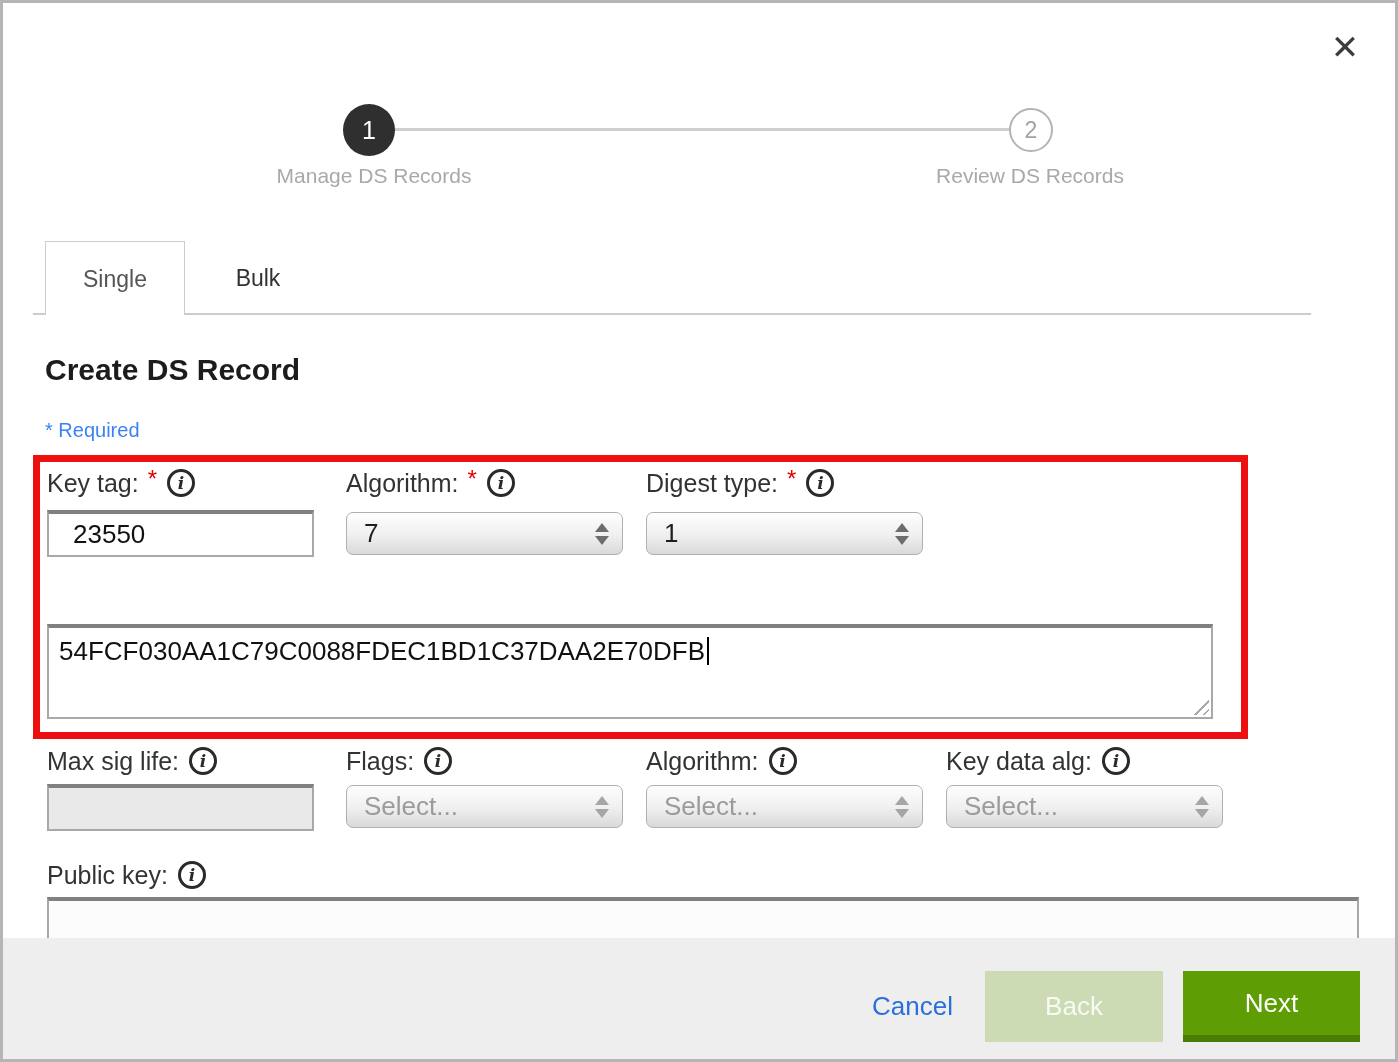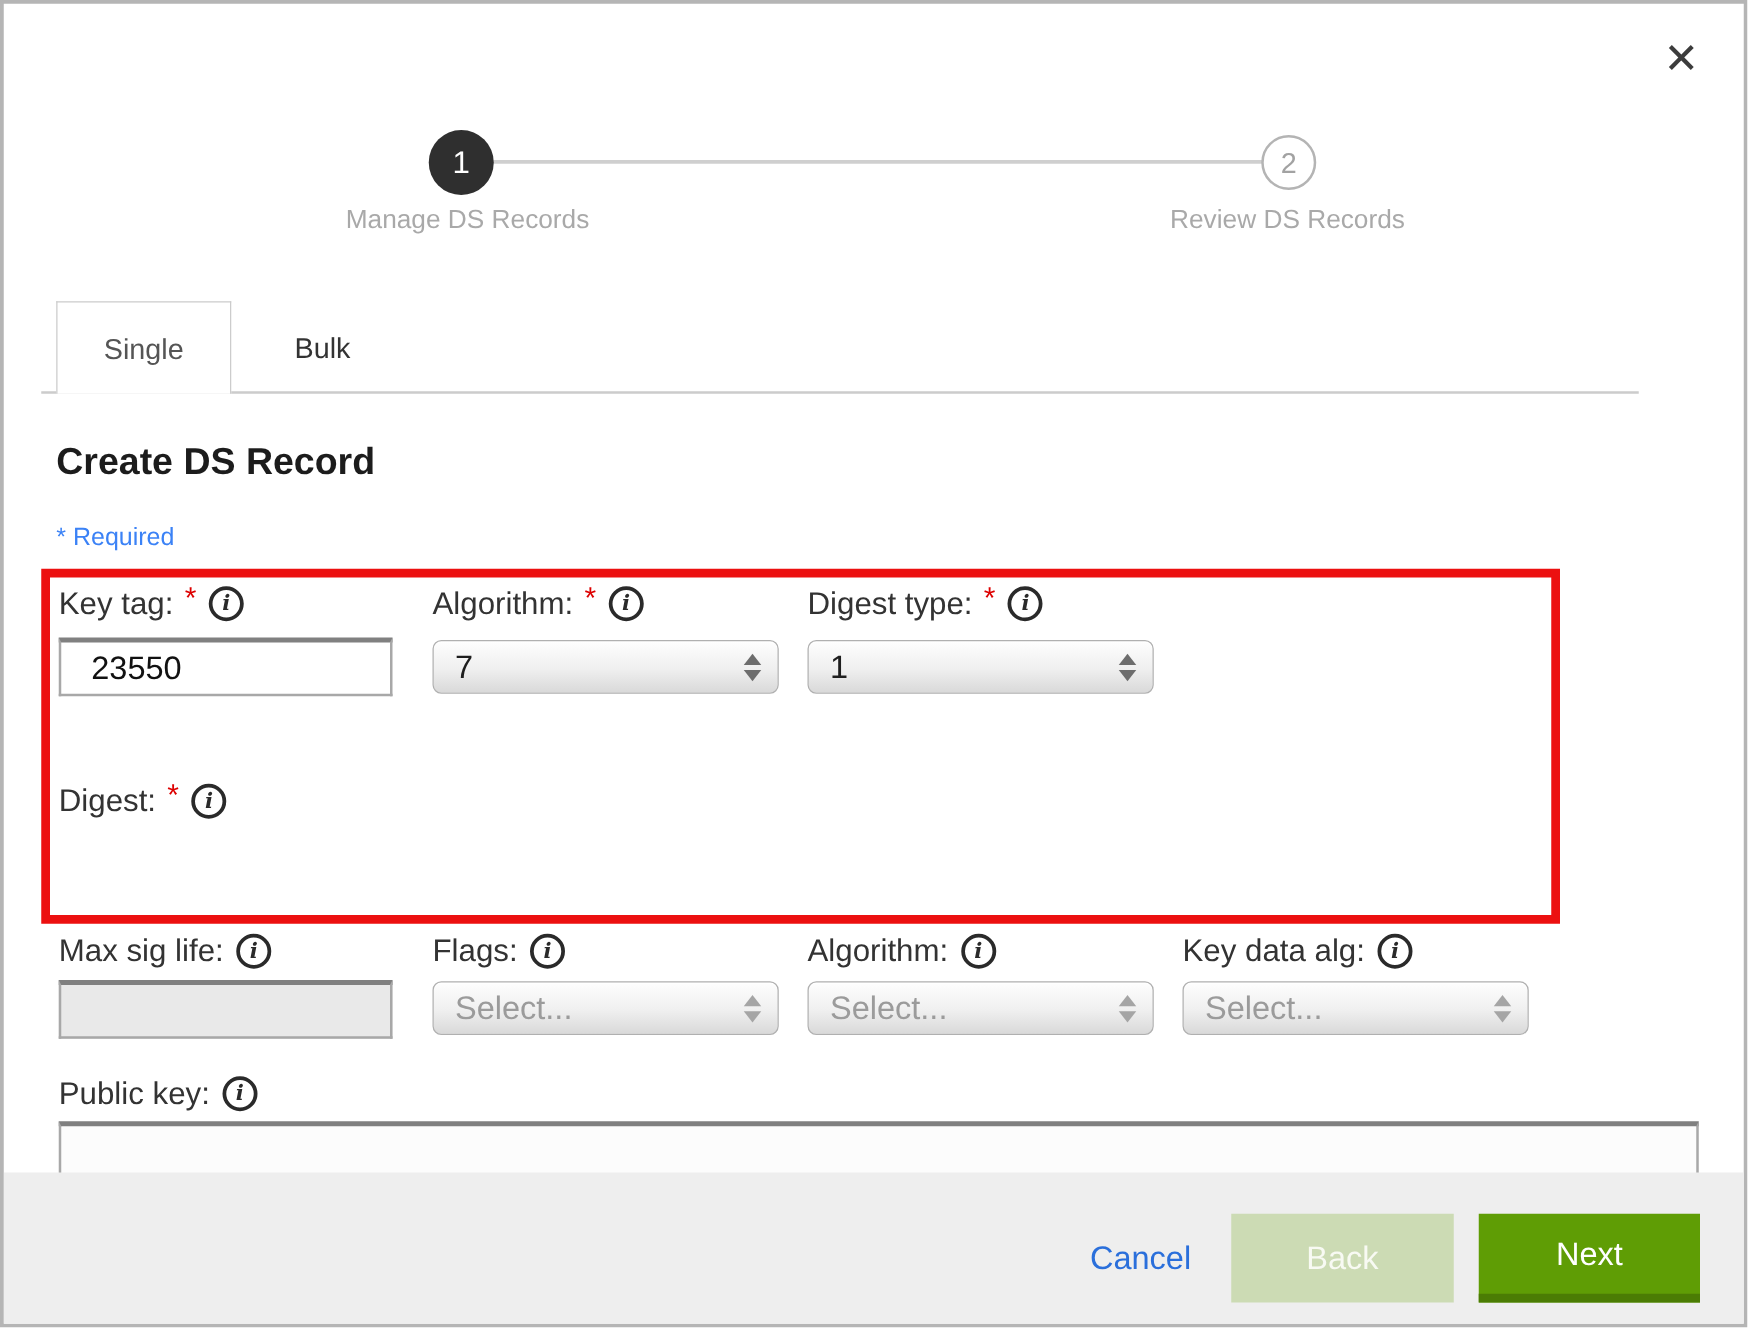--- a/index.html
+++ b/index.html
@@ -151,20 +151,24 @@
       <span class="arr-up"></span>
         <span class="arr-down"></span>
     </span>
   </div>
 
   <div class="abs field-label r2-label c1">
     <span>Digest:</span>
     <span class="req">*</span>
     <span class="info">i</span>
   </div>
+  <div class="abs digest-area">
+    <span>54FCF030AA1C79C0088FDEC1BD1C37DAA2E70DFB</span><span class="caret"></span>
+    <span class="resize-handle"></span>
+  </div>
 
   <div class="abs field-label r3-label c1">
     <span>Max sig life:</span>
     <span class="info">i</span>
   </div>
   <div class="abs field-label r3-label c2">
     <span>Flags:</span>
     <span class="info">i</span>
   </div>
   <div class="abs field-label r3-label c3">

